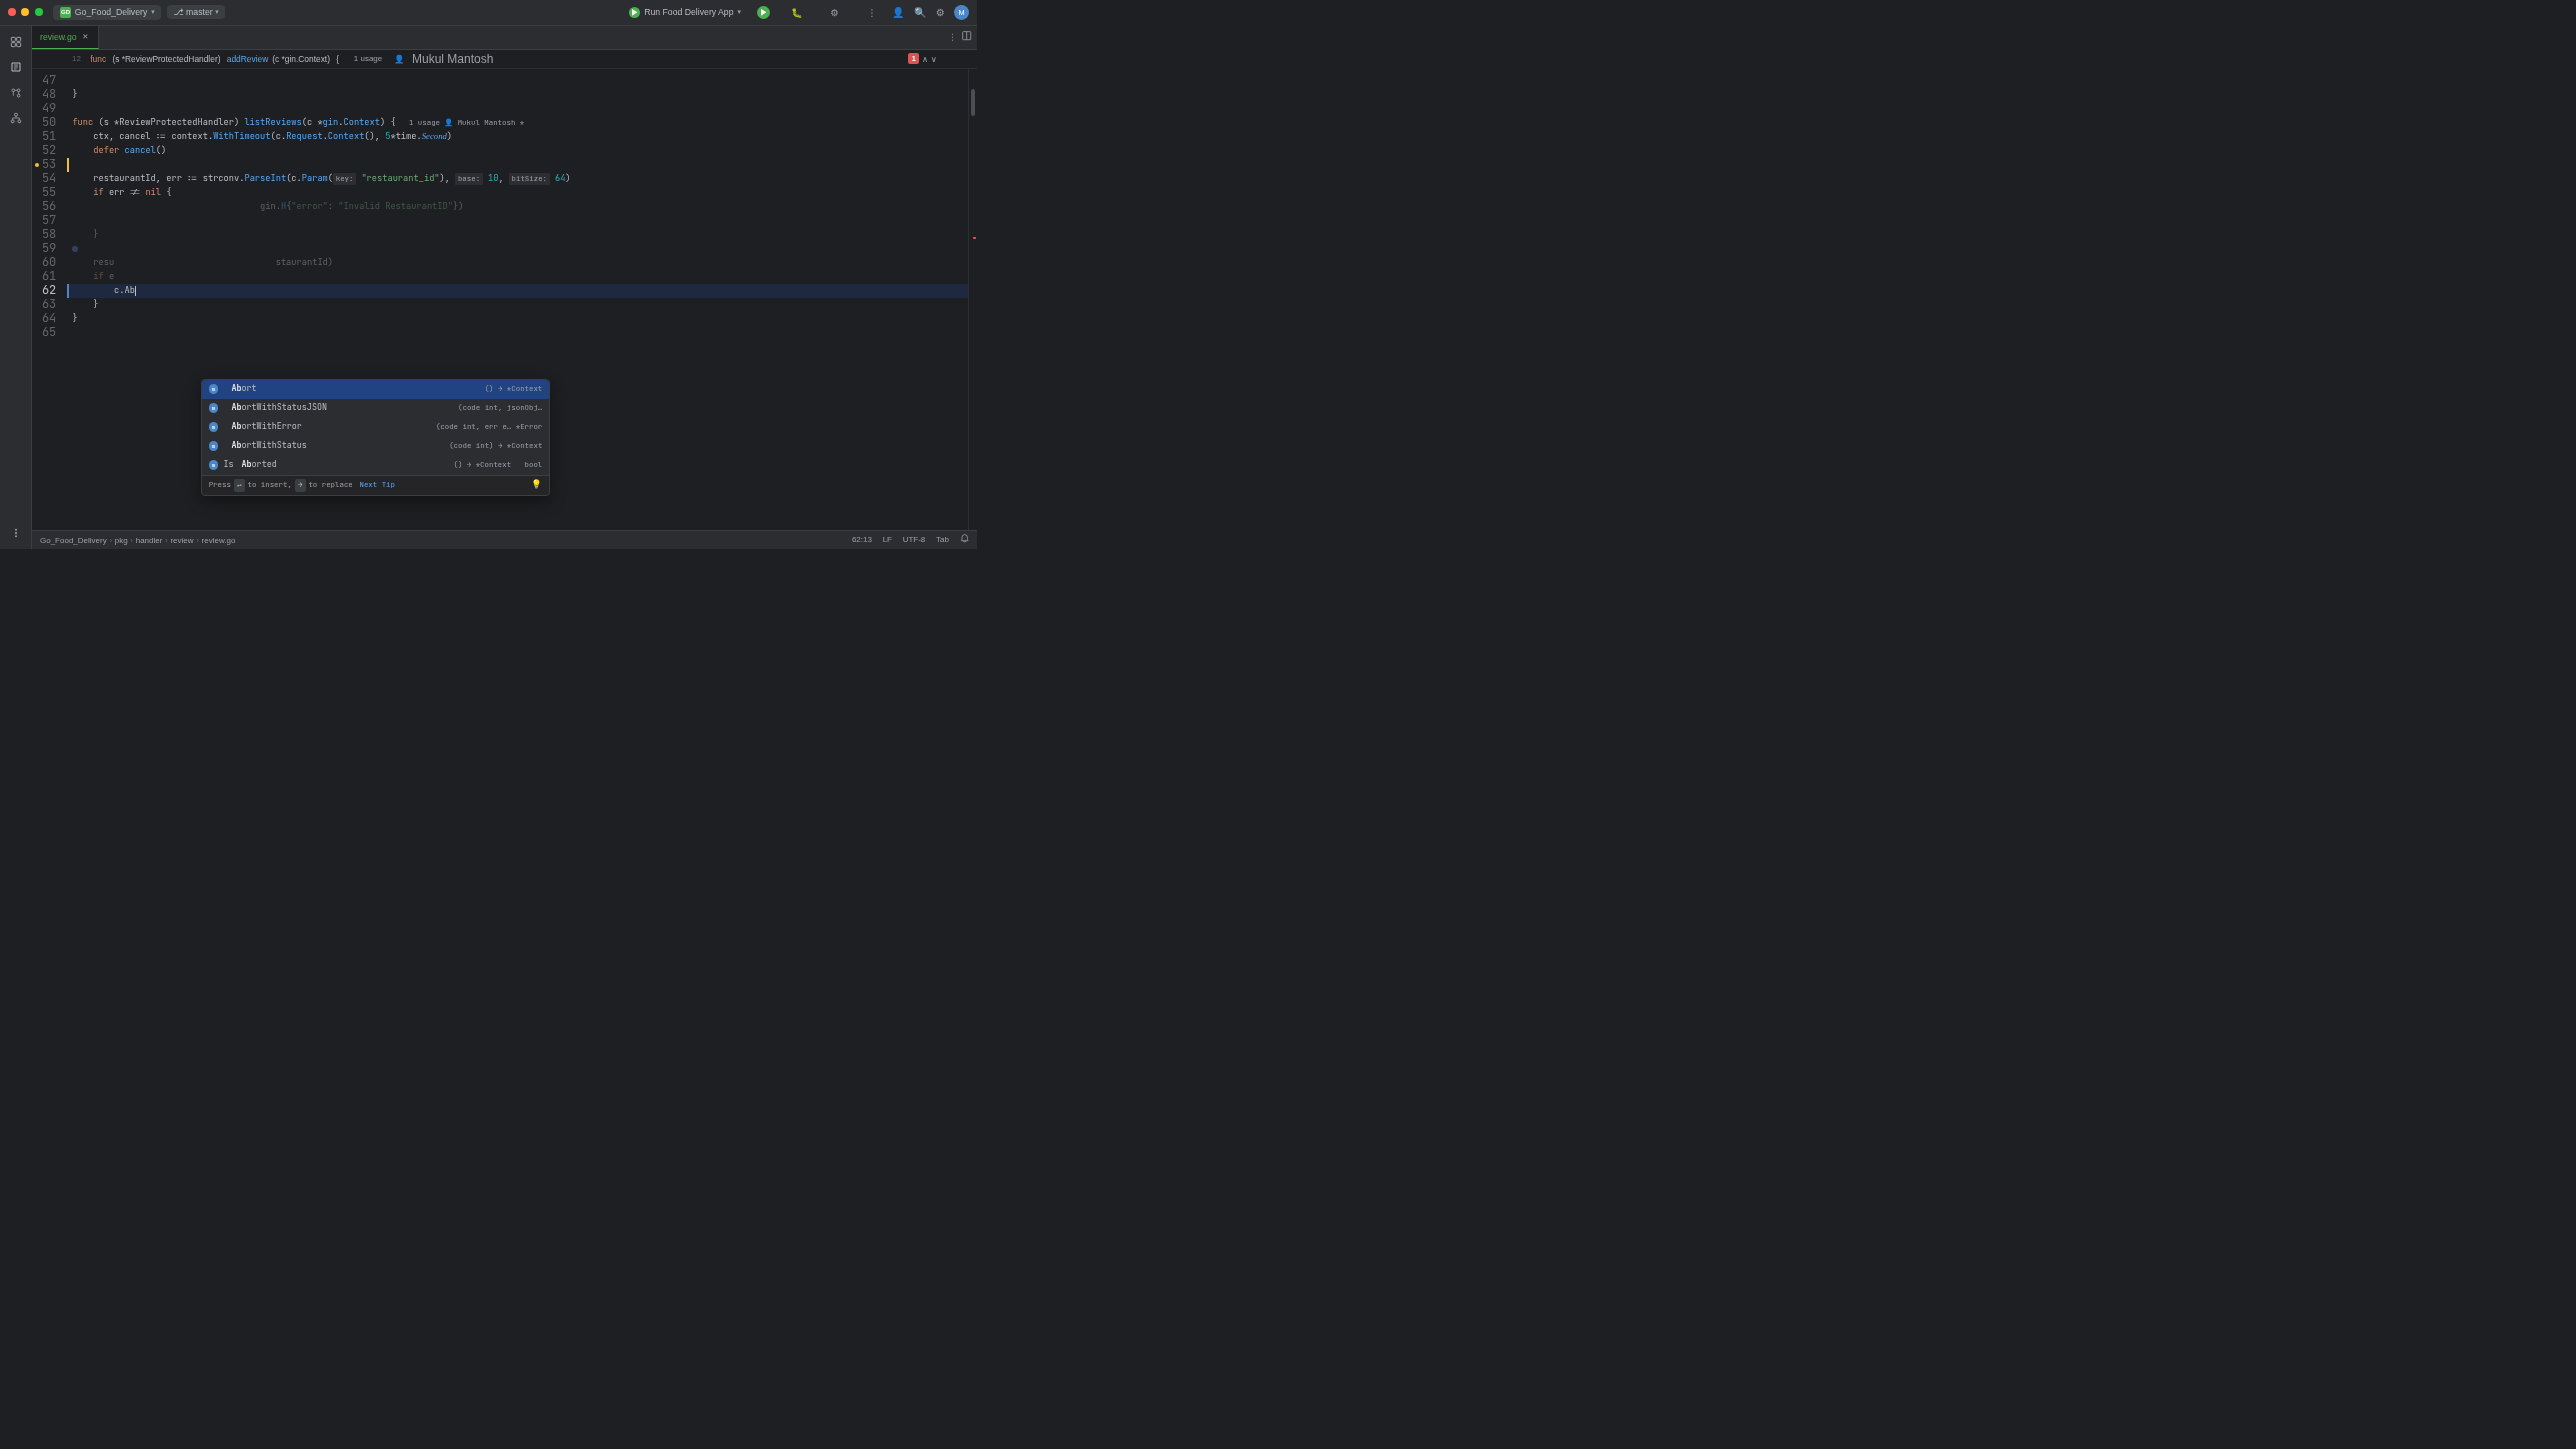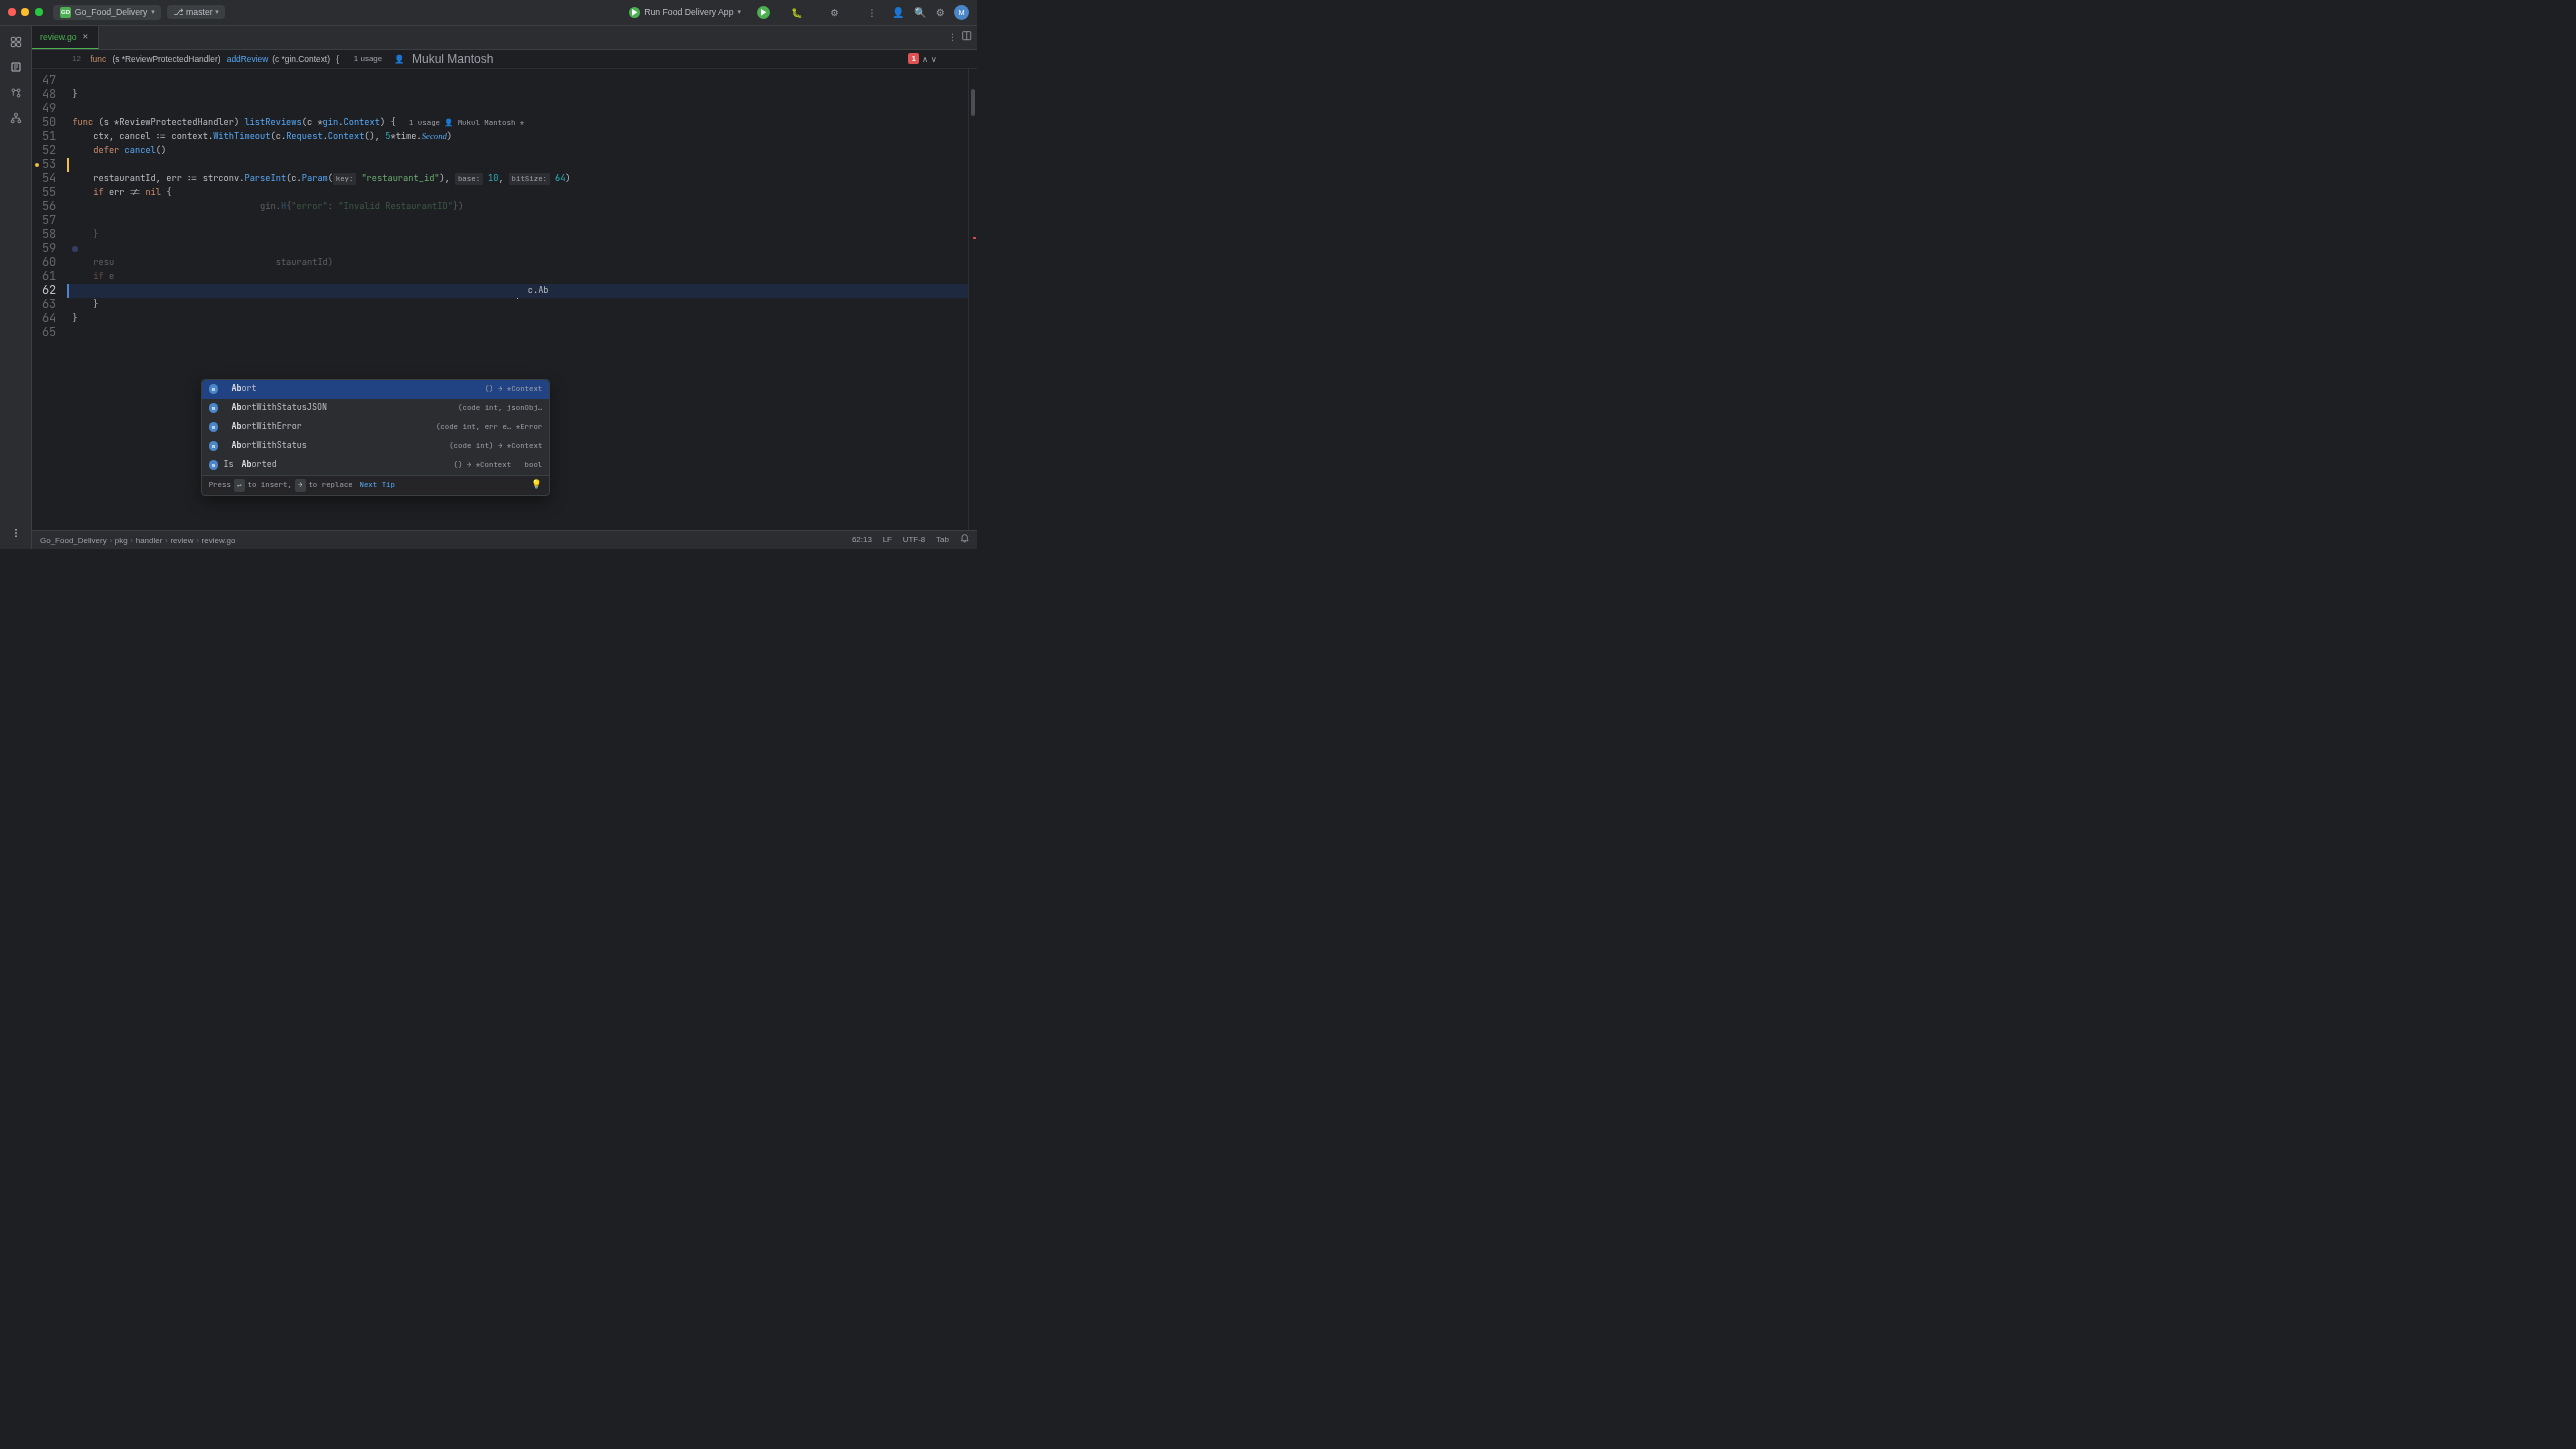--- a/index.html
+++ b/index.html
@@ -474,21 +474,21 @@
     .line-53::before {
       content: '';
       position: absolute;
       left: 0;
       top: 0;
       width: 2px;
       height: 100%;
       background: #f0c040;
     }
 
-    .line-62 { background: rgba(33, 66, 131, 0.3); position: relative; flex-direction: column; }
+    .line-62 { background: rgba(33, 66, 131, 0.3); position: relative; }
     .line-62::before {
       content: '';
       position: absolute;
       left: 0;
       top: 0;
       width: 2px;
       height: 100%;
       background: #4a86c8;
     }
 

